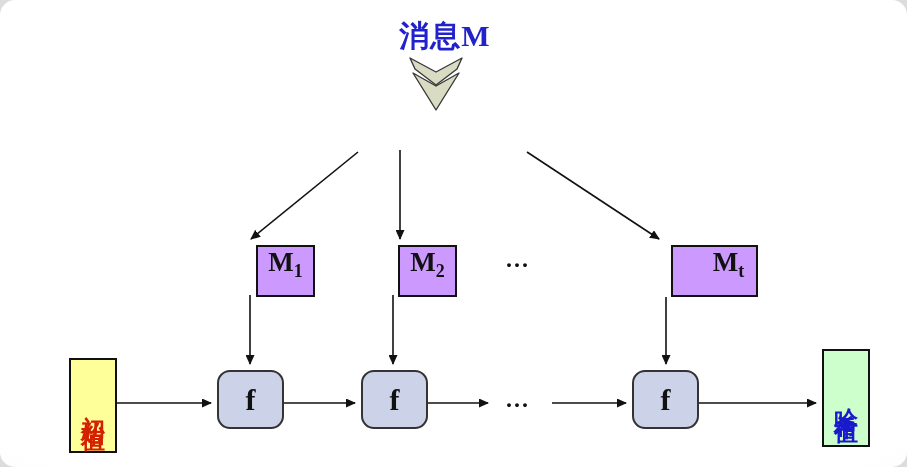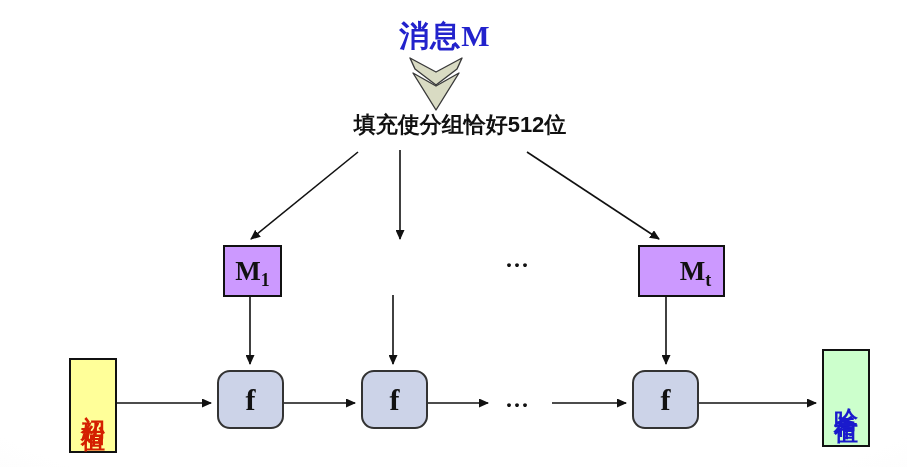--- a/index.html
+++ b/index.html
@@ -1,36 +1,37 @@
 <!DOCTYPE html>
 <html><head>
 <meta charset="utf-8">
 <style>
   html,body{margin:0;padding:0;background:#dcdcdc;font-family:"Liberation Sans",sans-serif;}
   .slide{
     position:relative;width:907px;height:467px;overflow:hidden;
     background:radial-gradient(130% 130% at 50% 42%, #ffffff 55%, #ececec 100%);
+    border-radius:15px;
   }
   .abs{position:absolute;}
   .connectors{position:absolute;left:0;top:0;width:907px;height:467px;pointer-events:none;}
 
   .msg-title{
     left:390px;top:16px;width:110px;text-align:center;
     font-family:"Liberation Serif",serif;font-weight:bold;font-size:30px;
     color:#2222cc;letter-spacing:1px;
   }
   .pad-label{
     left:310px;top:110px;width:300px;text-align:center;
     font-weight:bold;font-size:22px;color:#111111;
     font-family:"Liberation Sans",sans-serif;
   }
   .mbox{
     width:55px;height:48px;border:2px solid #111111;background:#cc99ff;
-    display:flex;align-items:center;justify-content:center;
-    font-family:"Liberation Serif",serif;font-weight:bold;font-size:27px;color:#111111;
+    display:flex;align-items:flex-start;justify-content:center;
+    font-family:"Liberation Serif",serif;font-weight:bold;font-size:27px;color:#111111;margin-left:33px;
   }
   .mbox sub{font-size:18px;line-height:0;}
   .fbox{
     width:63px;height:55px;border:2px solid #333333;border-radius:13px;background:#ccd3e8;
     display:flex;align-items:center;justify-content:center;
     font-family:"Liberation Serif",serif;font-weight:bold;font-size:30px;color:#111111;
   }
   .vbox{
     display:flex;align-items:center;justify-content:center;
     border:2px solid #111111;
@@ -78,24 +79,26 @@
 
   <div class="abs msg-title">消息M</div>
 
   <svg class="abs" style="left:408px;top:57px;" width="56" height="54" viewBox="0 0 56 54">
     <g fill="#d9dbc3" stroke="#3a3a3a" stroke-width="1.4" stroke-linejoin="round">
       <polygon points="2,1 28,15 54,1 49,12 28,28 7,12"></polygon>
       <polygon points="5,16 28,29 51,16 28,53"></polygon>
     </g>
   </svg>
 
-  <div class="abs pad-label">填充使分组恰好512位</div>
 
   <div class="abs mbox" style="left:223px;top:245px;">
     <span><span>M</span><sub>1</sub></span>
+  </div>
+  <div class="abs mbox" style="left:365px;top:245px;">
+    <span><span>M</span><sub>2</sub></span>
   </div>
   <div class="abs dots dots-blocks">...</div>
   <div class="abs mbox" style="left:638px;top:245px;padding-left:28px;">
     <span><span>M</span><sub>t</sub></span>
   </div>
 
   <div class="abs fbox" style="left:217px;top:370px;">f</div>
   <div class="abs fbox" style="left:361px;top:370px;">f</div>
   <div class="abs dots dots-chain">...</div>
   <div class="abs fbox" style="left:632px;top:370px;">f</div>

